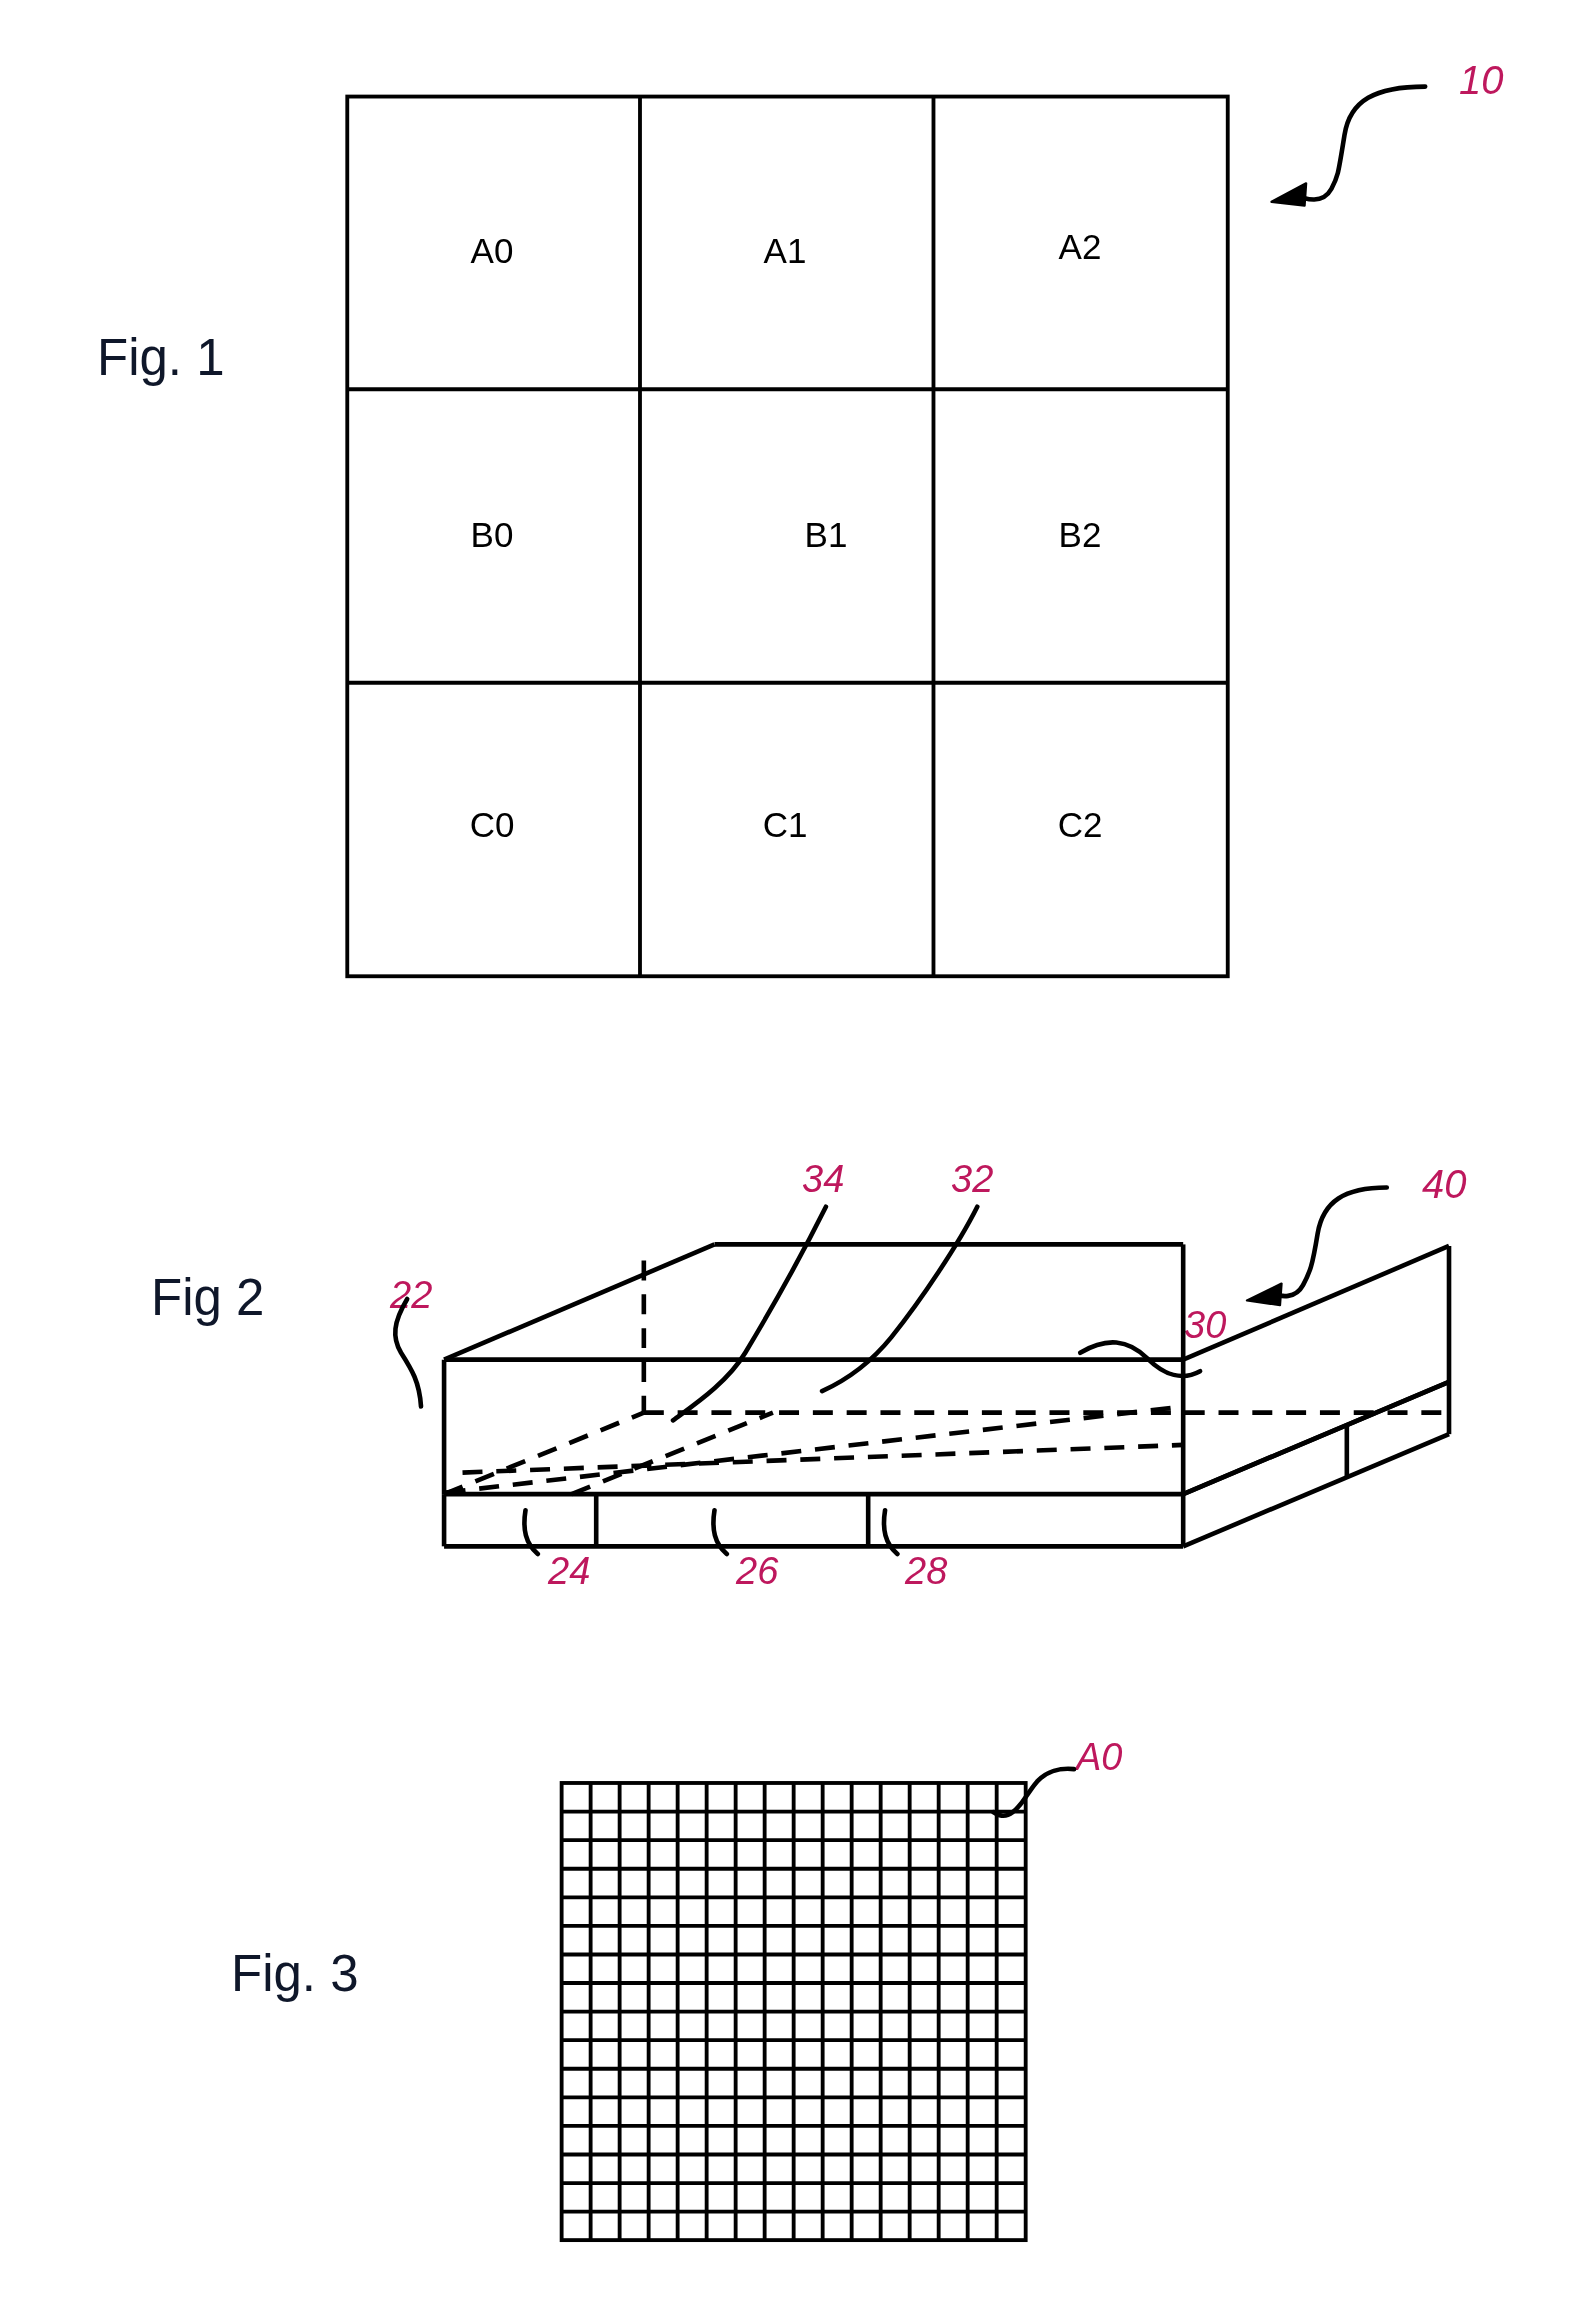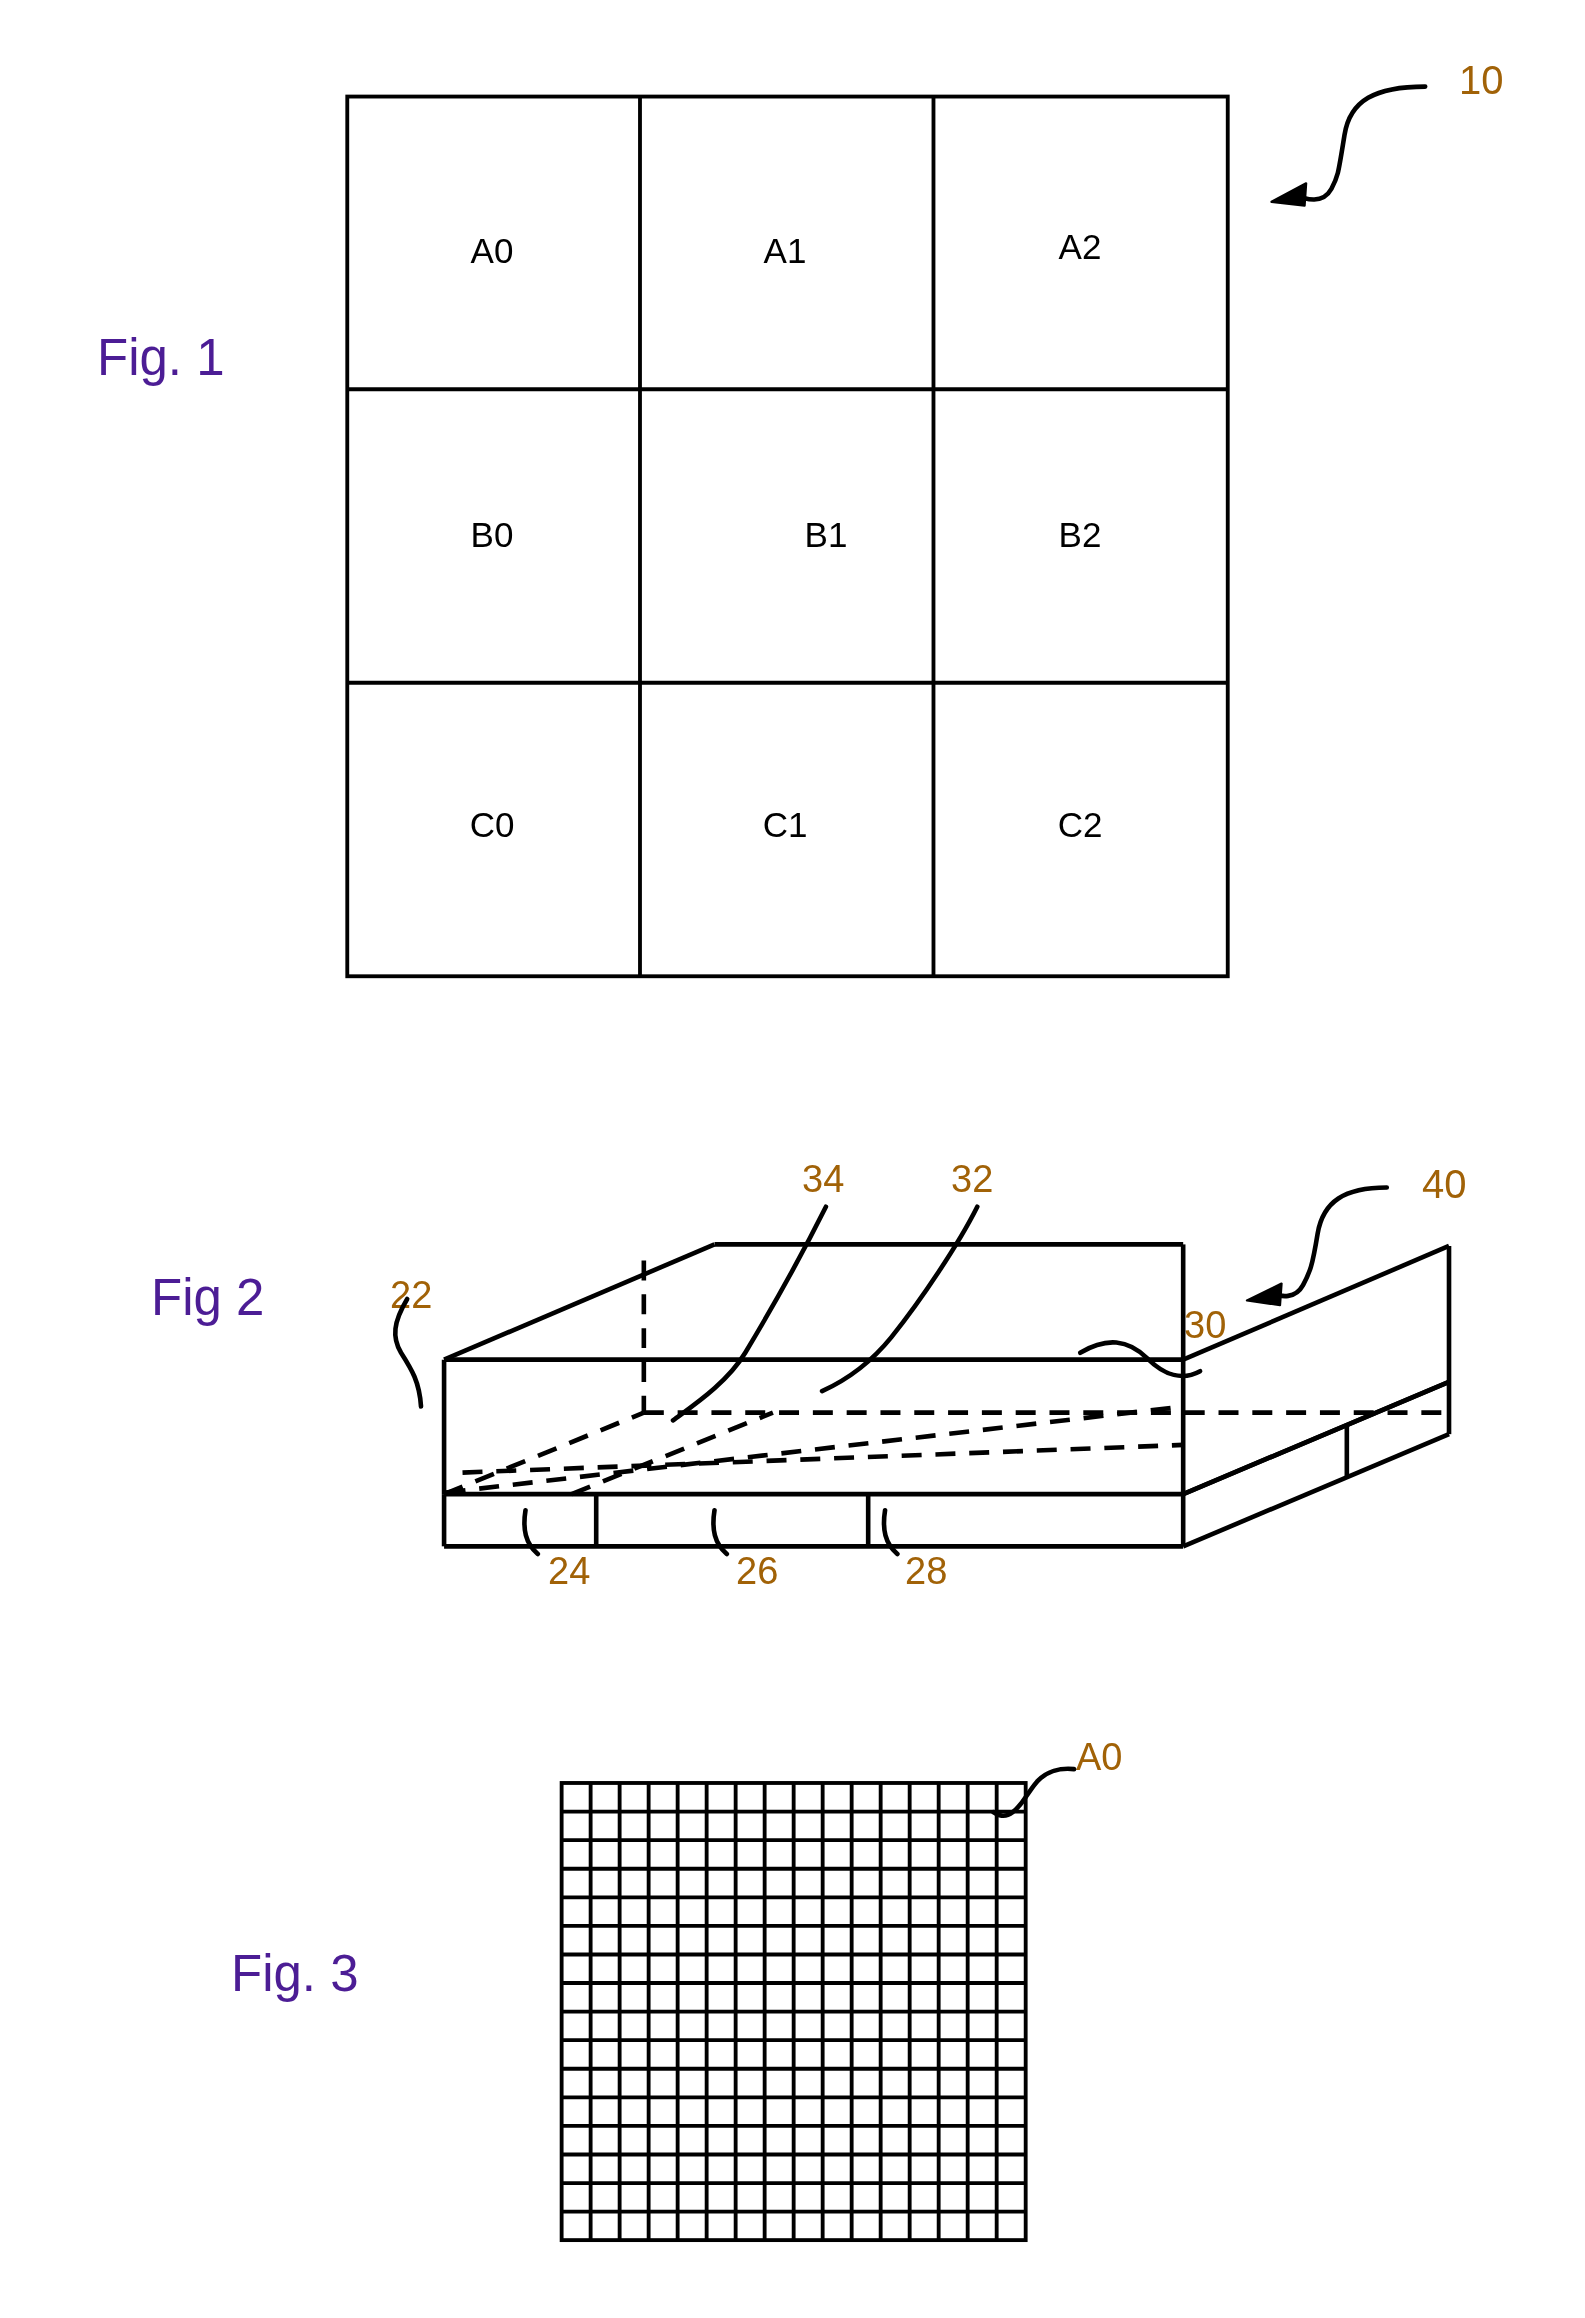--- a/index.html
+++ b/index.html
@@ -12,31 +12,32 @@
     width: 1585px;
     height: 2319px;
     background: #ffffff;
     overflow: hidden;
     font-family: "Liberation Sans", sans-serif;
     color: #000000;
   }
   .fig-label {
     position: absolute;
     font-family: "Liberation Sans", sans-serif;
-    color: #4c1d95;
+    color: #0f172a;
     white-space: nowrap;
     line-height: 1;
     text-align: center;
   }
   .ref-num {
     position: absolute;
     font-family: "Liberation Sans", sans-serif;
-    color: #a16207;
+    color: #be185d;
     white-space: nowrap;
     line-height: 1;
+    font-style: italic;
   }
   .cell-label {
     position: absolute;
     font-family: "Liberation Sans", sans-serif;
     color: #000;
     white-space: nowrap;
     line-height: 1;
     text-align: center;
     transform: translate(-50%, -50%);
   }

